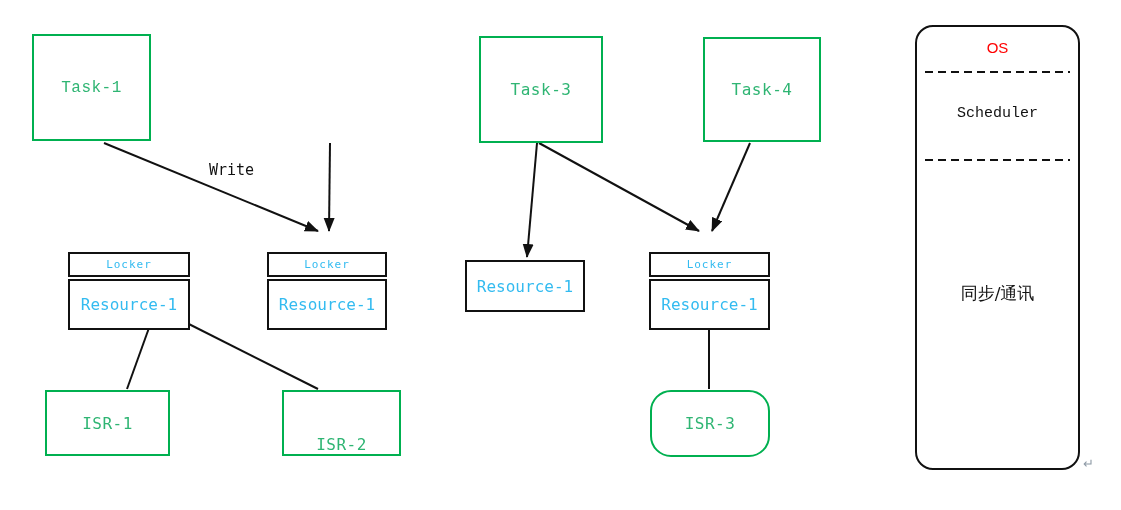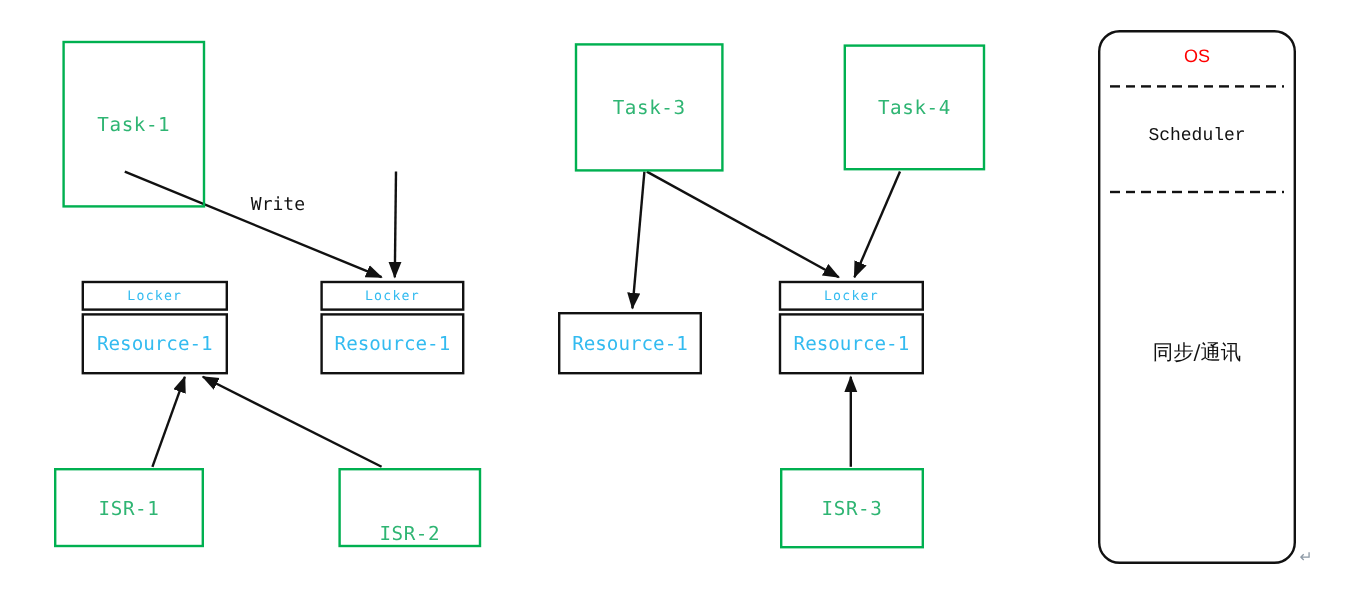--- a/index.html
+++ b/index.html
@@ -14,37 +14,37 @@
 
   .node {
     position:absolute; display:flex; align-items:center; justify-content:center;
     box-sizing:border-box; text-align:center;
   }
   .green-box {
     border:2px solid var(--green);
     color:var(--green_text);
     font-size:16px; letter-spacing:0.5px;
   }
-  #task1 { left:52px;  top:34px; width:119px; height:139px; }
+  #task1 { left:32px;  top:34px; width:119px; height:107px;font-family:Liberation Mono, monospace; }
   #task2 { left:255px; top:36px; width:118px; height:106px; }
   #task3 { left:479px; top:36px; width:124px; height:107px; }
   #task4 { left:703px; top:37px; width:118px; height:105px; }
   #isr1  { left:45px;  top:390px; width:125px; height:66px; }
   #isr2  { left:282px; top:390px; width:119px; height:66px;align-items:flex-end; }
-  #isr3  { left:650px; top:390px; width:120px; height:67px; }
+  #isr3  { left:650px; top:390px; width:120px; height:67px;border-radius:21px; }
 
   .resource { position:absolute; box-sizing:border-box; }
   #res1 { left:68px;  top:234px; width:122px; }
   #res2 { left:267px; top:234px; width:120px; }
   #res3 { left:465px; top:260px; width:120px; }
   #res4 { left:649px; top:234px; width:121px; }
   .res-header {
     box-sizing:border-box; height:25px; border:2px solid var(--ink);
     display:flex; align-items:center; justify-content:center;
-    color:var(--cyan_text); font-size:11px; letter-spacing:1px; background:#fff;
+    color:var(--cyan_text); font-size:11px; letter-spacing:1px; background:#fff;margin-top:18px;
   }
   .res-body {
     box-sizing:border-box; height:51px; margin-top:2px; border:2px solid var(--ink);
     display:flex; align-items:center; justify-content:center;
     color:var(--cyan_text); font-size:16px; background:#fff;
   }
   #res3 .res-body { margin-top:0; height:52px; }
 
   .edge-label {
     position:absolute; left:209px; top:161px; width:62px; height:20px;

